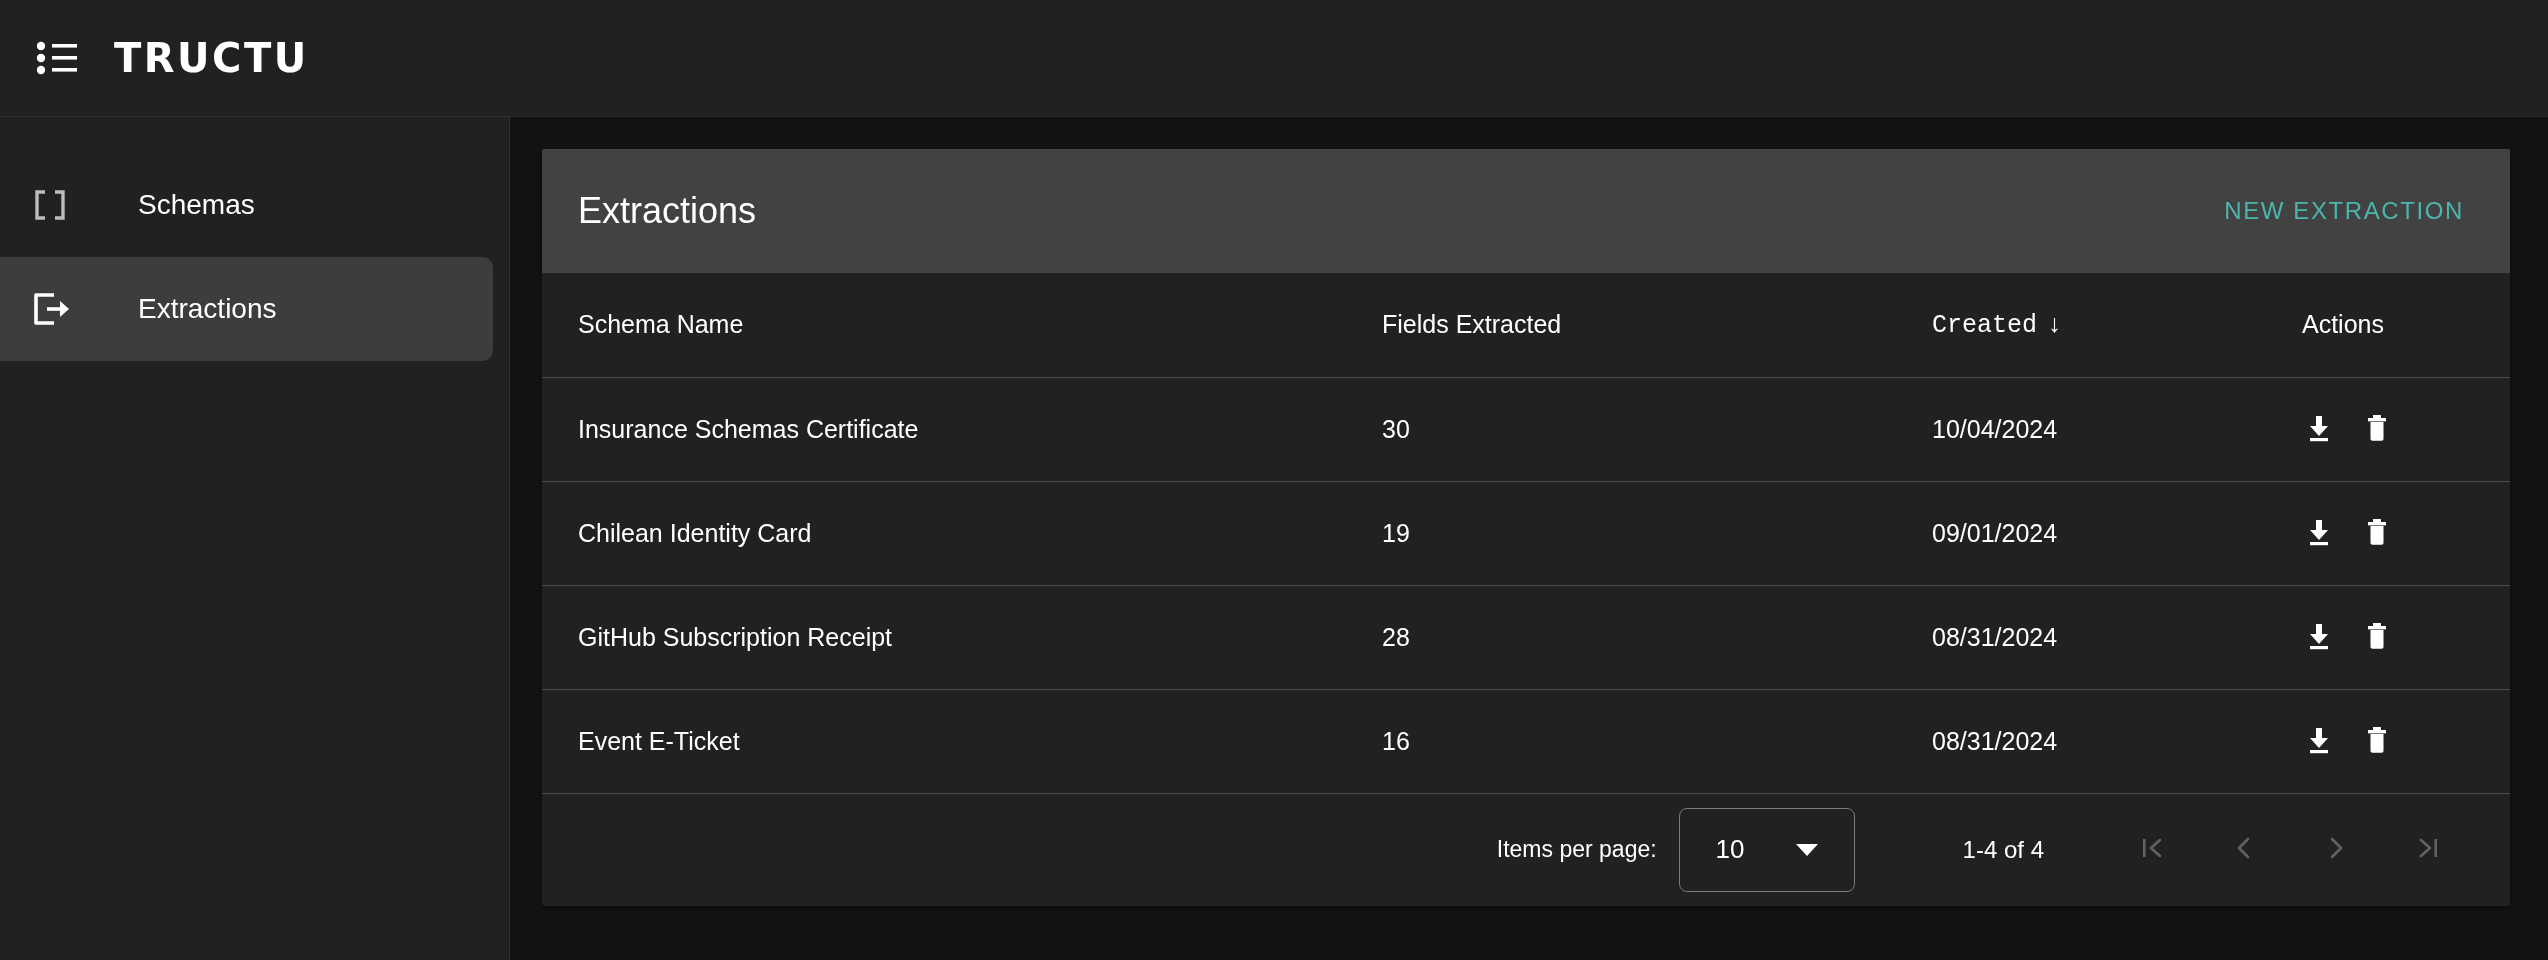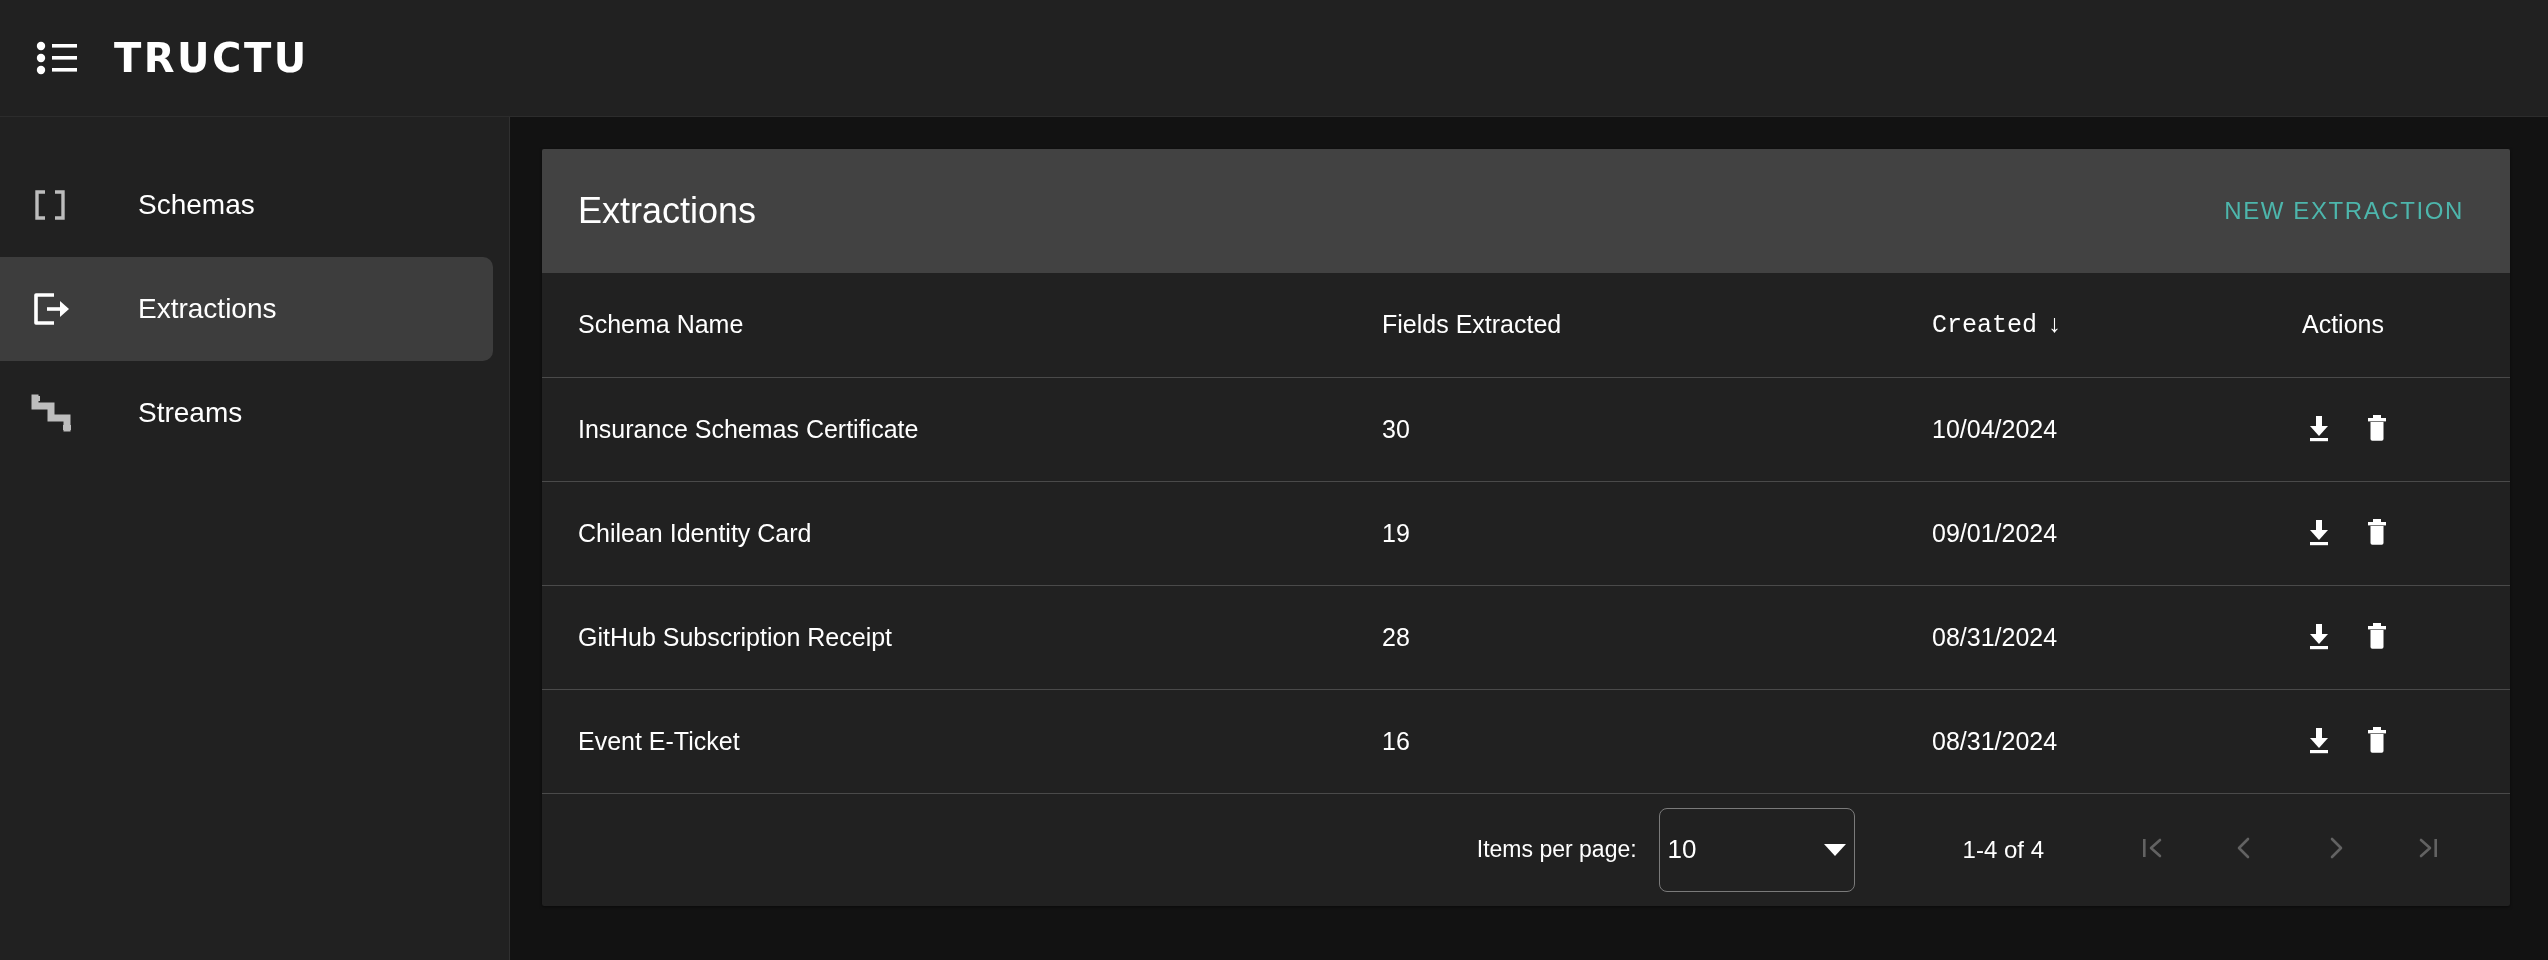--- a/index.html
+++ b/index.html
@@ -128,25 +128,25 @@
   
   .paginator {
     height: 112px;
     display: flex; align-items: center; justify-content: flex-end;
     padding-right: 36px;
     gap: 0;
     color: #ffffff;
   }
   .pg-label { font-size: 23px; color: #ffffff; margin-right: 22px; }
   .pg-select {
-    width: 196px; height: 84px;
+    width: 176px; height: 84px;
     border: 1px solid #7a7a7a; border-radius: 8px;
     background: transparent;
     display: flex; align-items: center; justify-content: space-between;
-    padding: 0 8px;
+    padding: 0 36px;
     color: #ffffff; font-size: 26px;
     cursor: pointer;
     margin-right: 108px;
   }
   .pg-caret { width: 0; height: 0; border-left: 11px solid transparent; border-right: 11px solid transparent; border-top: 12px solid #ffffff; }
   .pg-range { font-size: 24px; color: #ffffff; margin-right: 62px; white-space: nowrap; }
   .pg-btn {
     background: none; border: none; cursor: pointer;
     width: 64px; height: 64px;
     display: inline-flex; align-items: center; justify-content: center;
@@ -193,30 +193,20 @@
         <span class="nav-icon">
           <svg width="44" height="40" viewBox="0 0 44 40" xmlns="http://www.w3.org/2000/svg">
             <path d="M24 6 H6 V34 H24" fill="none" stroke="#ffffff" stroke-width="3.6" stroke-linejoin="round"></path>
             <line x1="17" y1="20" x2="37" y2="20" stroke="#ffffff" stroke-width="3.6"></line>
             <path d="M30 12 L39 20 L30 28 Z" fill="#ffffff"></path>
           </svg>
         </span>
         <span class="nav-label">Extractions</span>
       </div>
 
-      <div class="nav-item">
-        <span class="nav-icon">
-          <svg width="42" height="42" viewBox="0 0 42 42" xmlns="http://www.w3.org/2000/svg">
-            <path d="M5 6 V14 H21 V26 H37 V36" fill="none" stroke="#bdbdbd" stroke-width="7" stroke-linecap="square"></path>
-            <rect x="2" y="4" width="8" height="5" fill="#bdbdbd"></rect>
-            <rect x="33" y="33" width="8" height="5" fill="#bdbdbd"></rect>
-          </svg>
-        </span>
-        <span class="nav-label">Streams</span>
-      </div>
 
     </nav>
 
     <main class="content">
       <section class="card">
 
         <div class="card-header">
           <h1 class="card-title">Extractions</h1>
           <button class="card-action">NEW EXTRACTION</button>
         </div>

